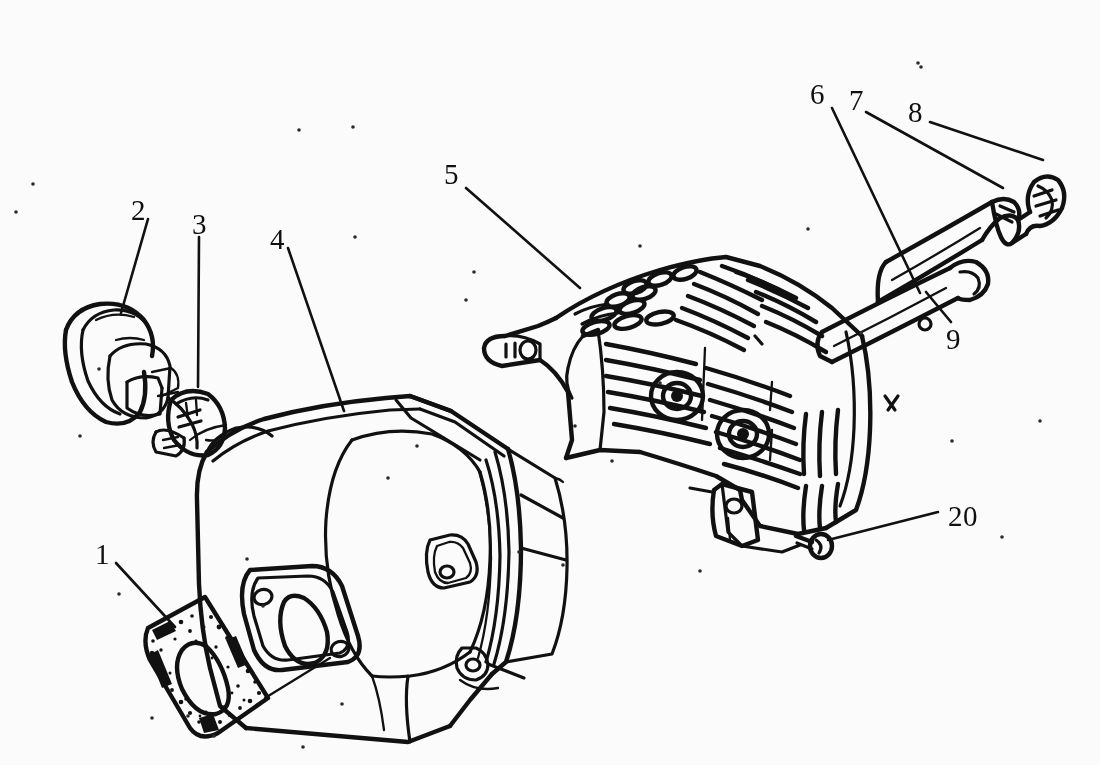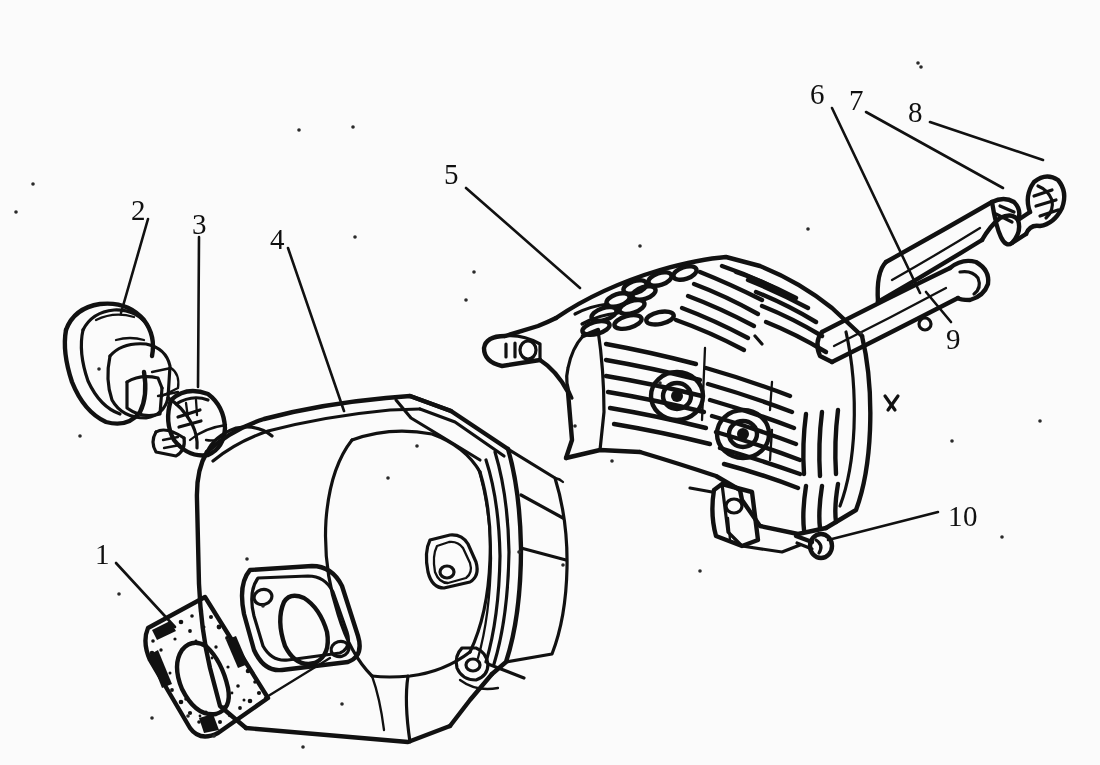--- a/index.html
+++ b/index.html
@@ -416,15 +416,15 @@
 
   <div class="callout" style="left:95px;  top:540px;">1</div>
   <div class="callout" style="left:131px; top:196px;">2</div>
   <div class="callout" style="left:192px; top:210px;">3</div>
   <div class="callout" style="left:270px; top:225px;">4</div>
   <div class="callout" style="left:444px; top:160px;">5</div>
   <div class="callout" style="left:810px; top:80px;">6</div>
   <div class="callout" style="left:849px; top:86px;">7</div>
   <div class="callout" style="left:908px; top:98px;">8</div>
   <div class="callout" style="left:946px; top:325px;">9</div>
-  <div class="callout" style="left:948px; top:502px;">10</div>
+  <div class="callout" style="left:948px; top:502px;">20</div>
 
 </div>
 
 </body></html>

